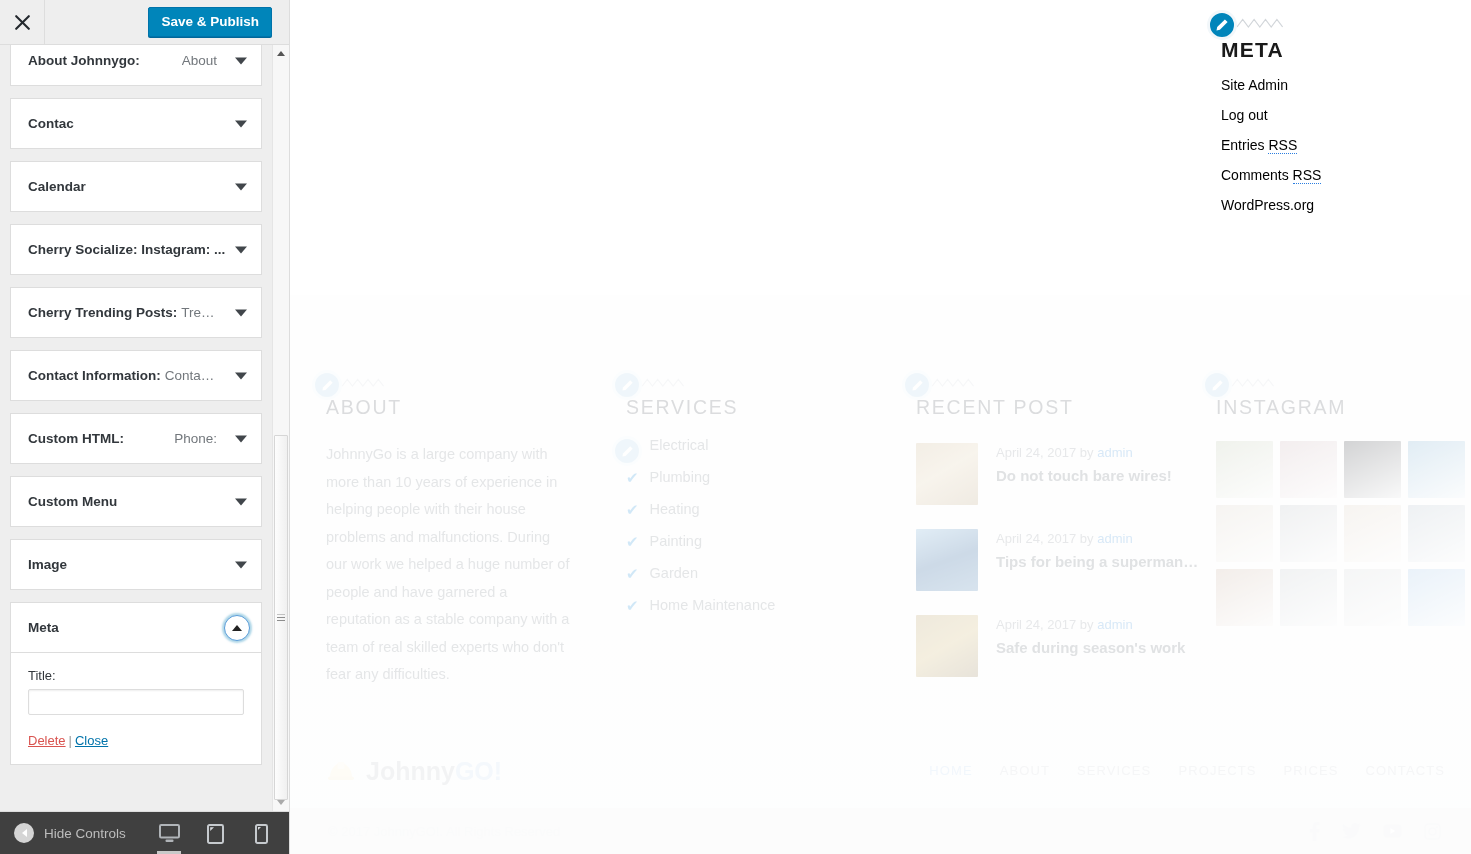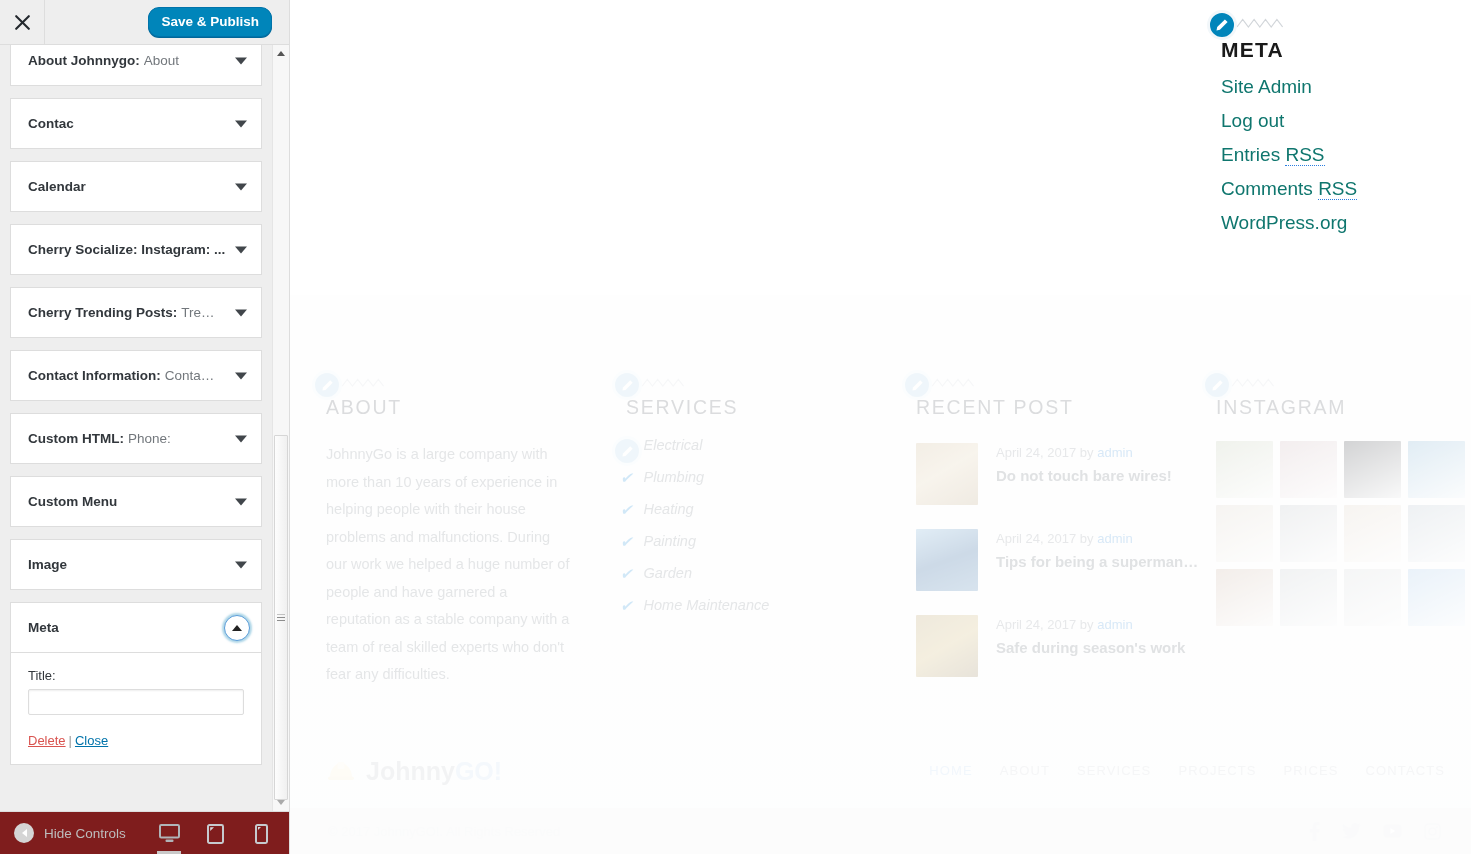--- a/index.html
+++ b/index.html
@@ -40,21 +40,21 @@
     display: flex; align-items: center; justify-content: center;
     padding: 0;
   }
   .cz-close svg { display: block; }
   .cz-save {
     position: absolute; right: 17px; top: 7px;
     height: 30px;
     padding: 0 12px;
     background: #0085ba;
     border: 1px solid #0073aa;
-    border-radius: 11px;
+    border-radius: 2px;
     box-shadow: 0 1px 0 #006799;
     color: #fff;
     font-size: 13.5px;
     font-weight: bold;
     font-family: "Liberation Sans", sans-serif;
     line-height: 28px;
     cursor: pointer;
     white-space: nowrap;
   }
 
@@ -79,20 +79,21 @@
     position: relative;
   }
   .wg-head {
     position: relative;
     height: 49px;
     padding: 0 44px 0 17px;
     display: flex; align-items: center;
     cursor: pointer;
     font-size: 13.5px;
     color: #23282d;
+    justify-content: space-between;
   }
   .wg-title { font-weight: bold; color: #32373c; white-space: nowrap; }
   .wg-sub { font-weight: normal; color: #72777c; margin-left: 4px; white-space: nowrap;
             overflow: hidden; text-overflow: ellipsis; }
   .wg-arrow {
     position: absolute; right: 14px; top: 50%;
     transform: translateY(-50%);
     width: 0; height: 0;
     border-left: 6px solid transparent;
     border-right: 6px solid transparent;
@@ -188,21 +189,21 @@
     position: absolute; left: 50%; top: 50%;
     transform: translate(-50%,-50%);
     width: 8px; height: 7px;
     background: repeating-linear-gradient(to bottom,#8d8d8d 0 1px, transparent 1px 3px);
   }
 
   
   .cz-bottom {
     position: absolute; left: 0; bottom: 0;
     width: 289px; height: 43px;
-    background: #7f1d1d;
+    background: #404040;
     border-top: 1px solid #dddddd;
     display: flex; align-items: center;
   }
   .cz-hide {
     display: flex; align-items: center; gap: 10px;
     padding-left: 14px;
     background: none; border: 0;
     cursor: pointer;
     font-size: 13.5px; color: #bdbdbd;
     font-family: "Liberation Sans", sans-serif;
@@ -264,21 +265,21 @@
     border-color: #f4fafd;
   }
   .wtitle {
     margin: 0; padding: 28px 0 0 14px;
     font-size: 21px; letter-spacing: .06em;
     color: #1a1a1a; font-weight: bold;
   }
   .meta-links { list-style: none; margin: 14px 0 0 0; padding: 0 0 0 14px; }
   .meta-links li { margin-bottom: 12px; }
   .meta-links a {
-    color: #0f766e; font-size: 19px; text-decoration: none; cursor: pointer;
+    color: #000000; font-size: 14px; text-decoration: none; cursor: pointer;
   }
   .meta-links a .abbr { border-bottom: 1px dotted #2b7ee0; }
 
   
   .site-footer {
     position: absolute; left: 0; top: 295px;
     width: 1181px; height: 559px;
     background: linear-gradient(to bottom,#fdfdfe 0%,#fcfdfe 60%,#fbfcfd 100%);
   }
 
@@ -297,21 +298,21 @@
     margin: 0; padding: 26px 0 0 14px;
     font-size: 19.5px; letter-spacing: .09em;
     color: #8b8f94; font-weight: normal;
   }
   .about-text {
     margin: 22px 0 8px 14px;
     width: 248px;
     font-size: 14.5px; line-height: 27.5px;
     color: #a9aeb3;
   }
-  .srv-list { list-style: none; margin: 18px 0 0 8px; padding: 0; font-style: italic; }
+  .srv-list { list-style: none; margin: 18px 0 0 14px; padding: 0; }
   .srv-list li {
     display: flex; align-items: center; gap: 11px;
     margin-bottom: 16px;
     font-size: 14.5px; color: #a9aeb3;
   }
   .tick { color: #6ab4e8; font-size: 15px; line-height: 1; }
 
   .post { display: flex; gap: 18px; margin: 0 0 24px 14px; }
   .post-thumb {
     width: 62px; height: 62px; flex: none;

